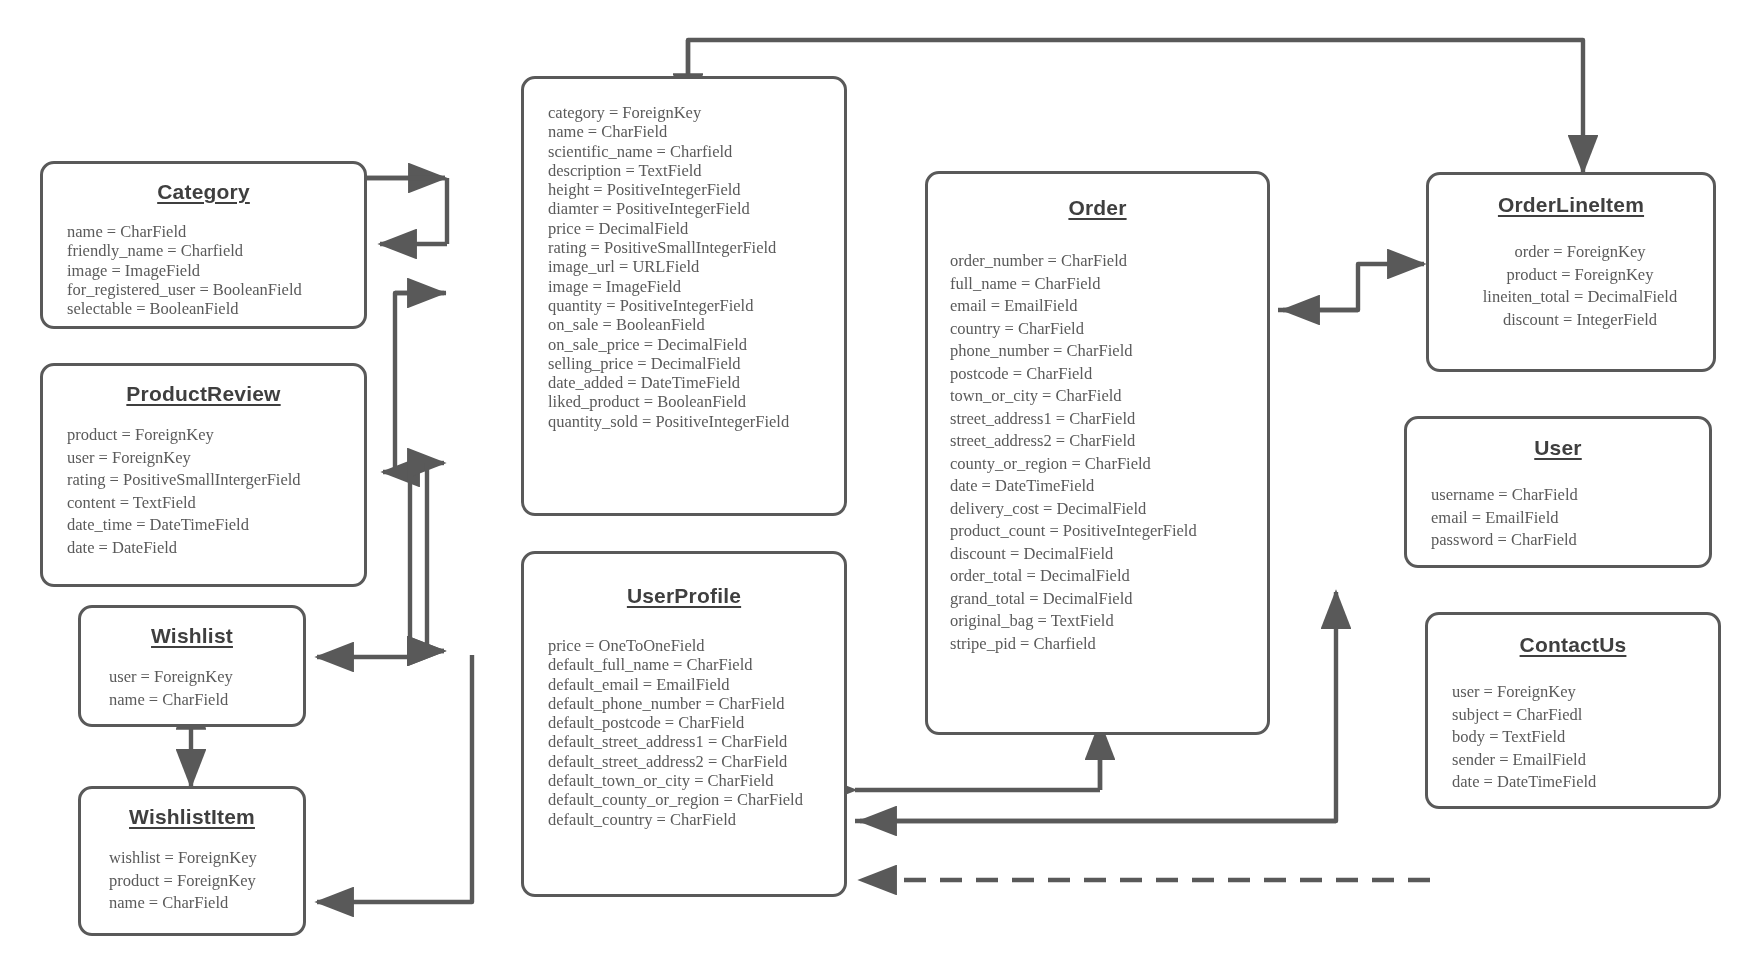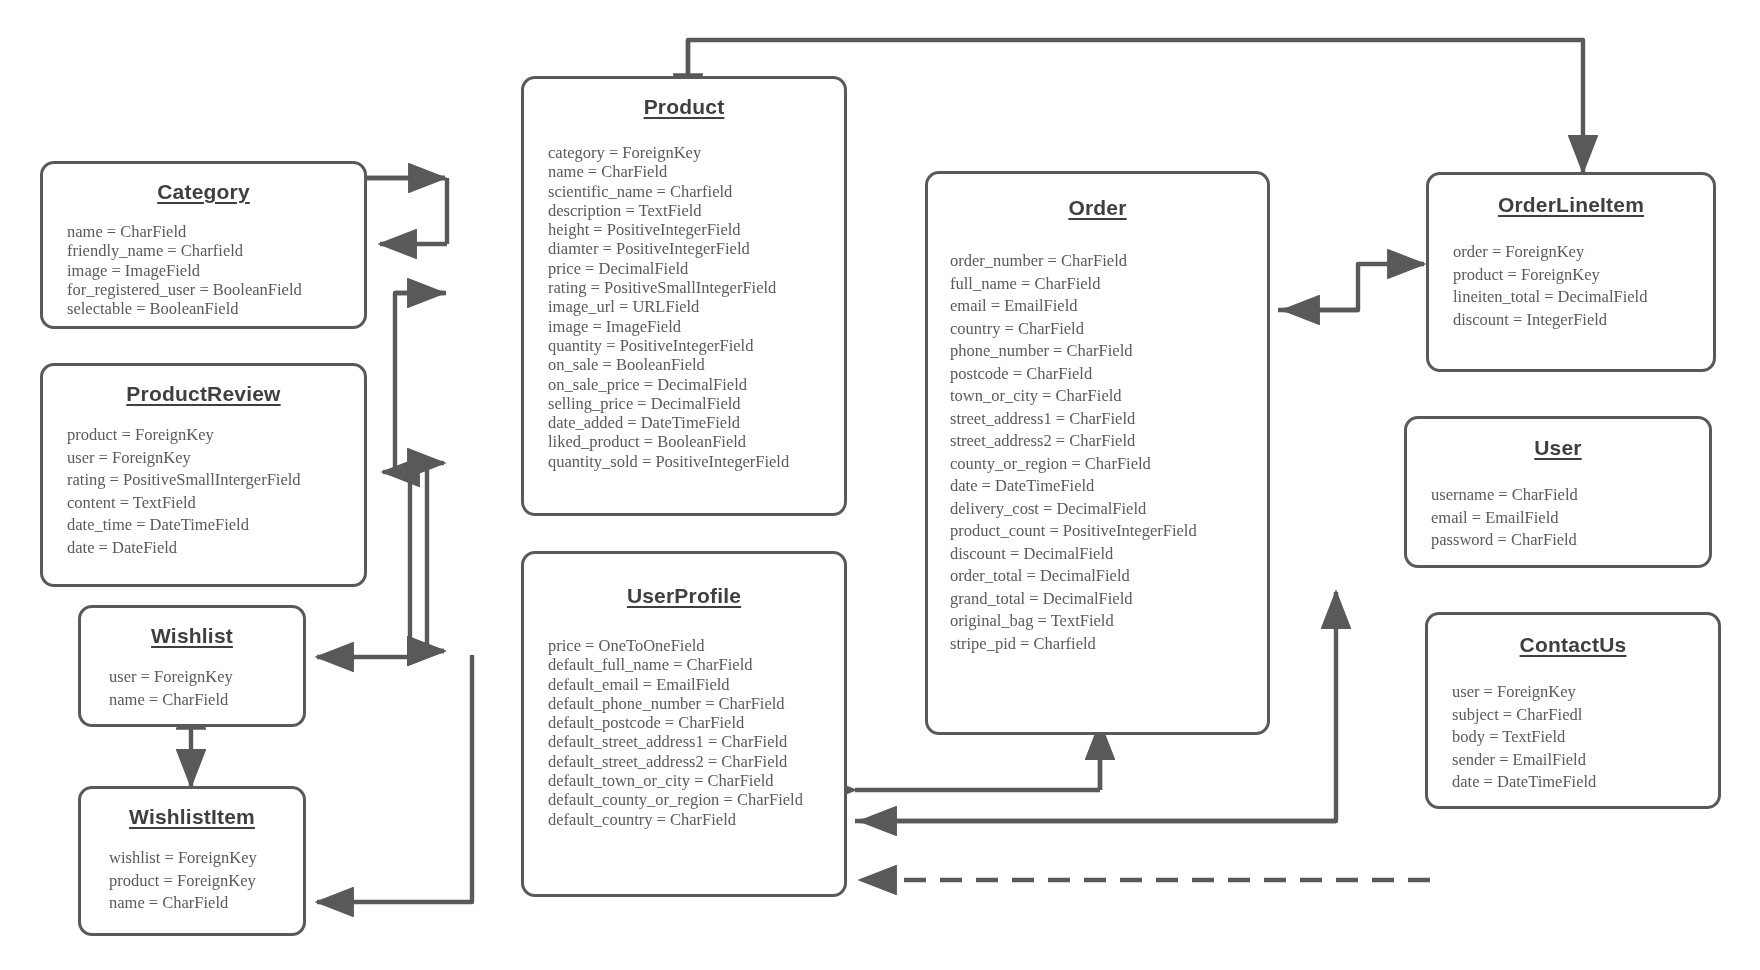--- a/index.html
+++ b/index.html
@@ -154,21 +154,20 @@
   <div class="entity" style="left:78px; top:786px; width:228px; height:150px;">
     <div class="entity-title">WishlistItem</div>
     <div class="entity-fields fields-roomy" style="padding-left:28px;">
       <div class="field-row">wishlist = ForeignKey</div>
       <div class="field-row">product = ForeignKey</div>
       <div class="field-row">name = CharField</div>
     </div>
   </div>
 
   <div class="entity" style="left:521px; top:76px; width:326px; height:440px;">
-    <div class="entity-title">Product</div>
     <div class="entity-fields fields-tight" style="margin-top:24px;">
       <div class="field-row">category = ForeignKey</div>
       <div class="field-row">name = CharField</div>
       <div class="field-row">scientific_name = Charfield</div>
       <div class="field-row">description = TextField</div>
       <div class="field-row">height = PositiveIntegerField</div>
       <div class="field-row">diamter = PositiveIntegerField</div>
       <div class="field-row">price = DecimalField</div>
       <div class="field-row">rating = PositiveSmallIntegerField</div>
       <div class="field-row">image_url = URLField</div>
@@ -218,21 +217,21 @@
       <div class="field-row">discount = DecimalField</div>
       <div class="field-row">order_total = DecimalField</div>
       <div class="field-row">grand_total = DecimalField</div>
       <div class="field-row">original_bag = TextField</div>
       <div class="field-row">stripe_pid = Charfield</div>
     </div>
   </div>
 
   <div class="entity" style="left:1426px; top:172px; width:290px; height:200px;">
     <div class="entity-title" style="margin-top:18px;">OrderLineItem</div>
-    <div class="entity-fields fields-roomy" style="margin-top:24px; padding-left:24px;">
+    <div class="entity-fields fields-roomy" style="margin-top:24px; padding-left:24px;text-align:center;">
       <div class="field-row">order = ForeignKey</div>
       <div class="field-row">product = ForeignKey</div>
       <div class="field-row"> lineiten_total = DecimalField</div>
       <div class="field-row">discount = IntegerField</div>
     </div>
   </div>
 
   <div class="entity" style="left:1404px; top:416px; width:308px; height:152px;">
     <div class="entity-title" style="margin-top:17px;">User</div>
     <div class="entity-fields fields-roomy" style="margin-top:24px; padding-left:24px;">

